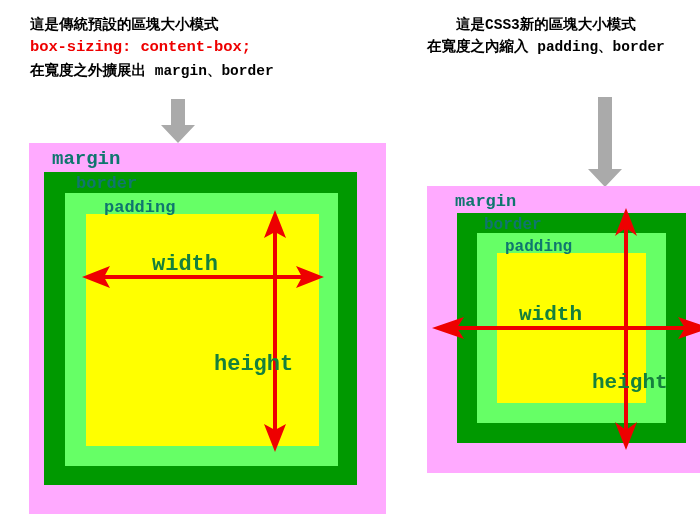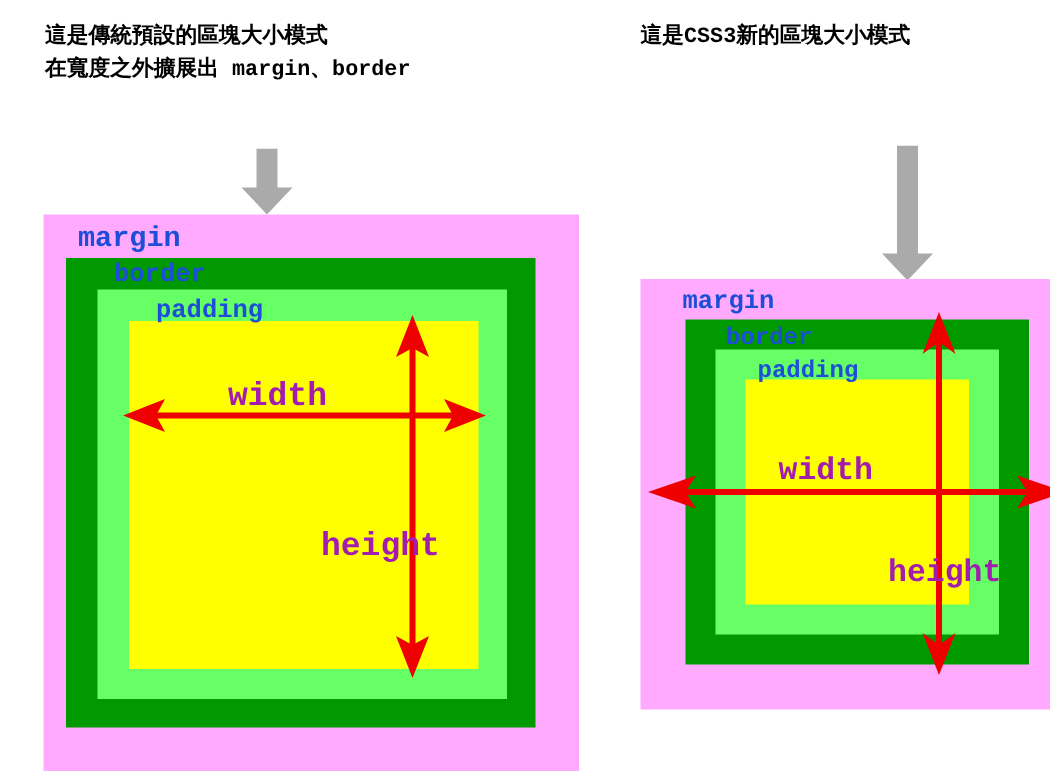--- a/index.html
+++ b/index.html
@@ -63,28 +63,28 @@
     background: #66ff66;
   }
   .content-box {
     position: absolute;
     background: #ffff00;
   }
 
   .box-label {
     position: absolute;
     font-weight: bold;
-    color: #1d4ed8;
+    color: #0f766e;
     white-space: nowrap;
   }
 
   .dim-label {
     position: absolute;
     font-weight: bold;
-    color: #a21caf;
+    color: #15803d;
     white-space: nowrap;
     z-index: 30;
   }
 
   .arrow-svg {
     position: absolute;
     z-index: 20;
     overflow: visible;
   }
 
@@ -102,25 +102,27 @@
   .lbl-width-r   { font-size: 21px; left: 505px; top: 303px; }
   .lbl-height-r  { font-size: 21px; left: 578px; top: 371px; }
 </style>
 </head>
 <body>
 
 <div class="stage">
 
   <div class="caption caption-left">
     <div class="cap-line bold-cjk">這是傳統預設的區塊大小模式</div>
+    <div class="cap-line code">box-sizing: content-box;</div>
     <div class="cap-line bold-cjk">在寬度之外擴展出  margin、border</div>
   </div>
 
   <div class="caption caption-right">
     <div class="cap-line bold-cjk">這是CSS3新的區塊大小模式</div>
+    <div class="cap-line bold-cjk">在寬度之內縮入  padding、border</div>
   </div>
 
   <svg class="gray-arrow" style="left:143px; top:99px;" width="42" height="44" viewBox="0 0 42 44">
     <polygon points="14,0 28,0 28,26 38,26 21,44 4,26 14,26" fill="#aaaaaa"></polygon>
   </svg>
 
   <svg class="gray-arrow" style="left:570px; top:97px;" width="42" height="90" viewBox="0 0 42 90">
     <polygon points="14,0 28,0 28,72 38,72 21,90 4,72 14,72" fill="#aaaaaa"></polygon>
   </svg>
 

